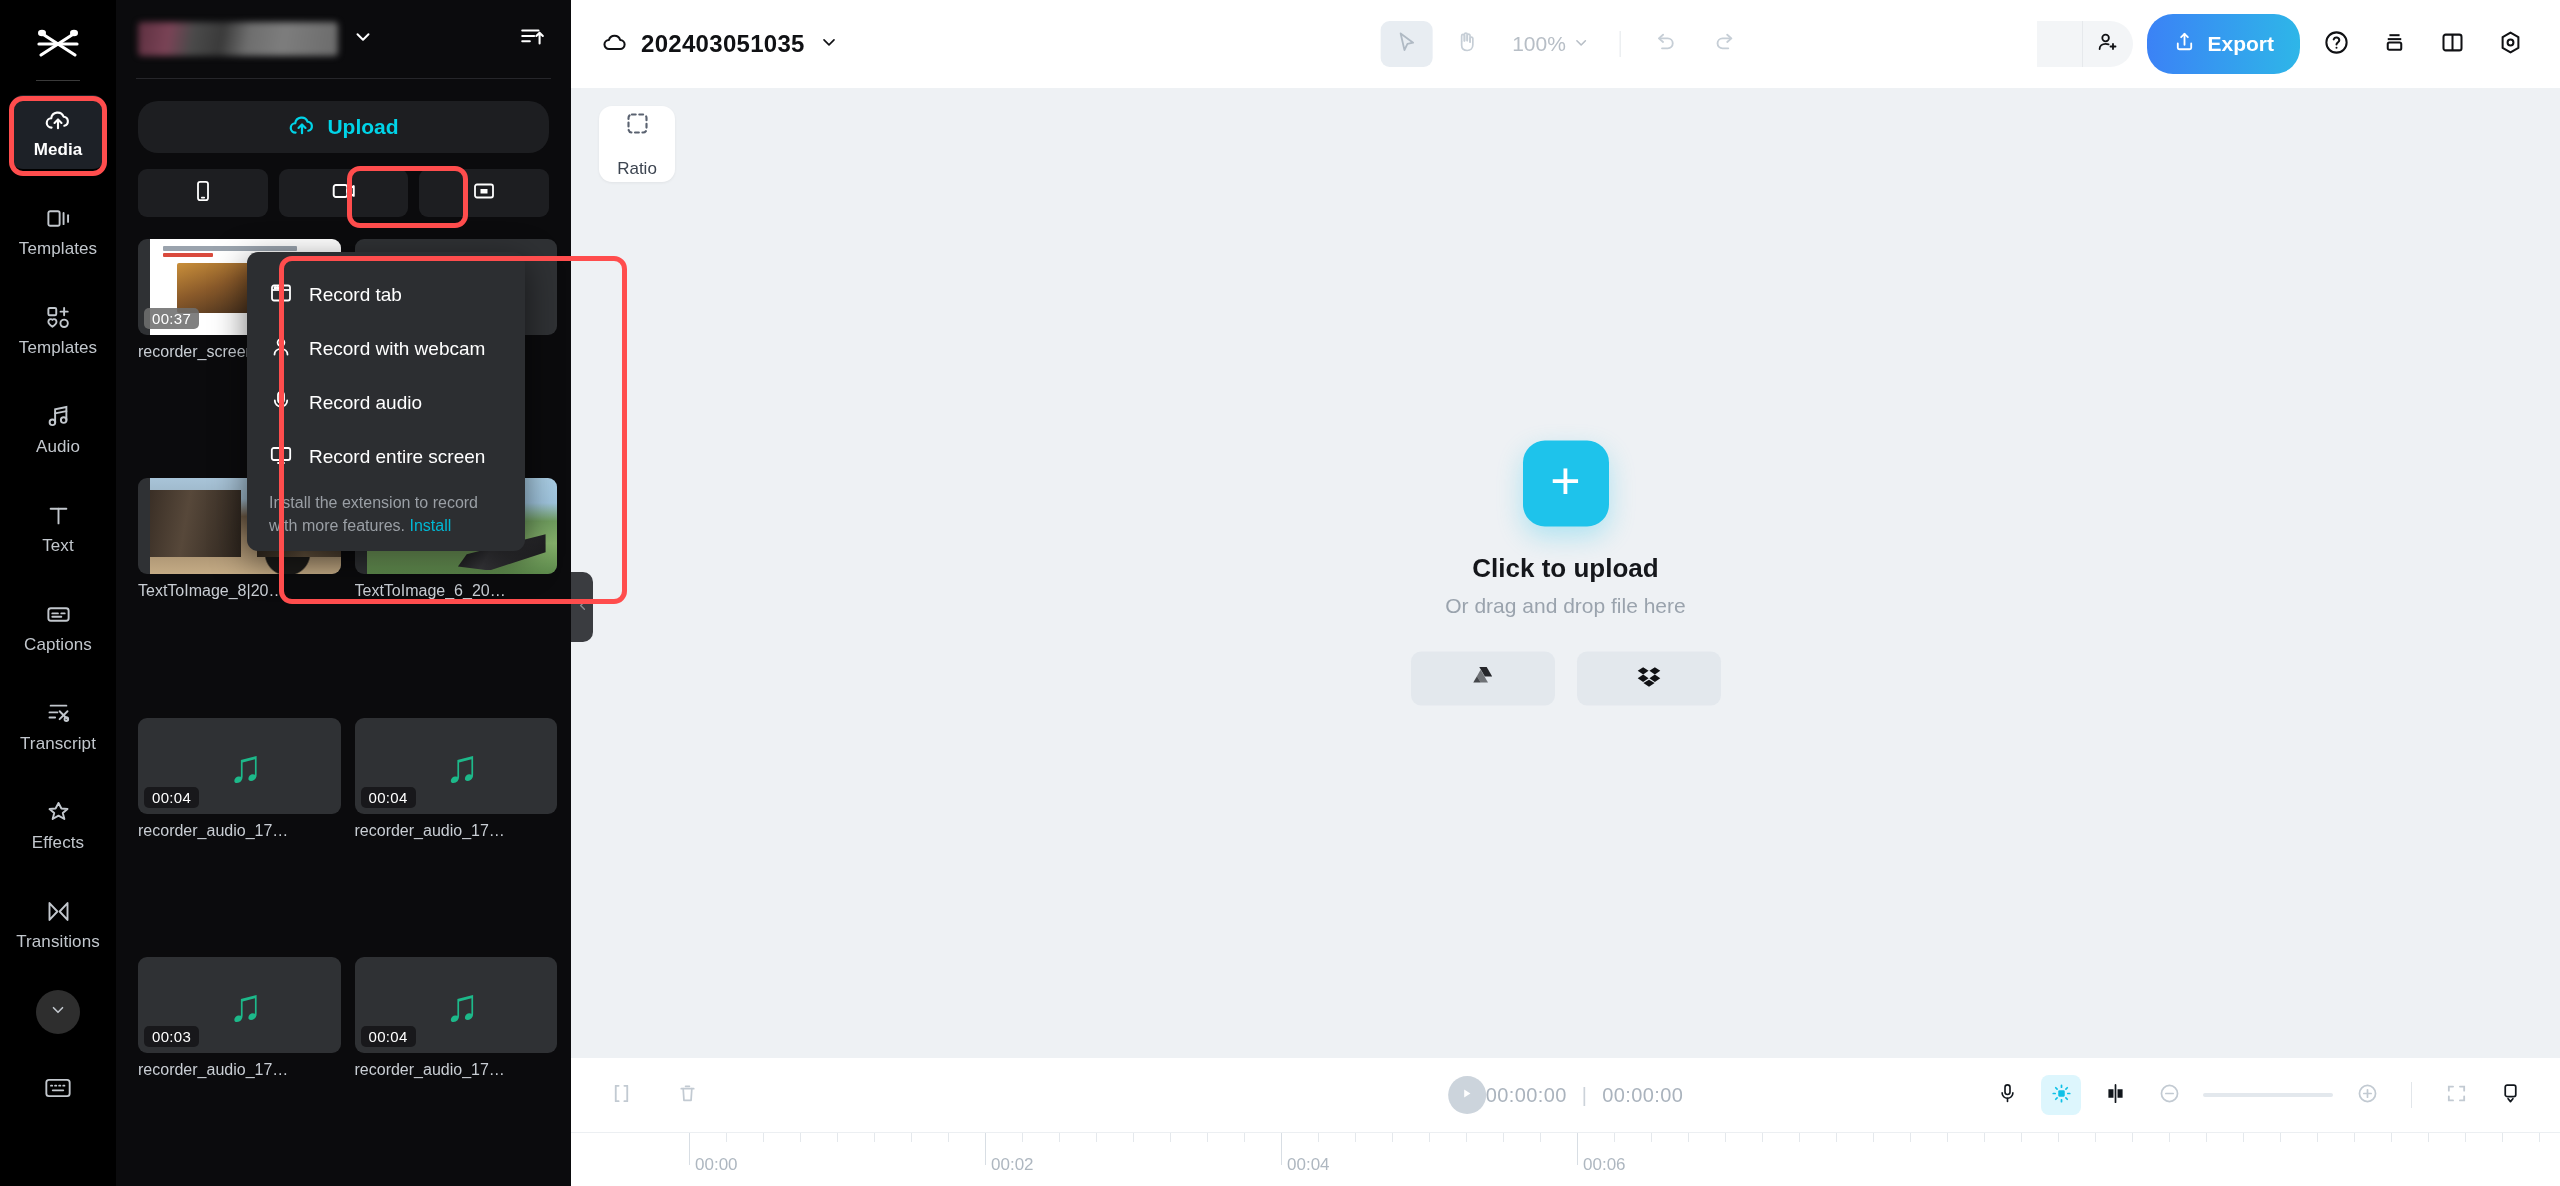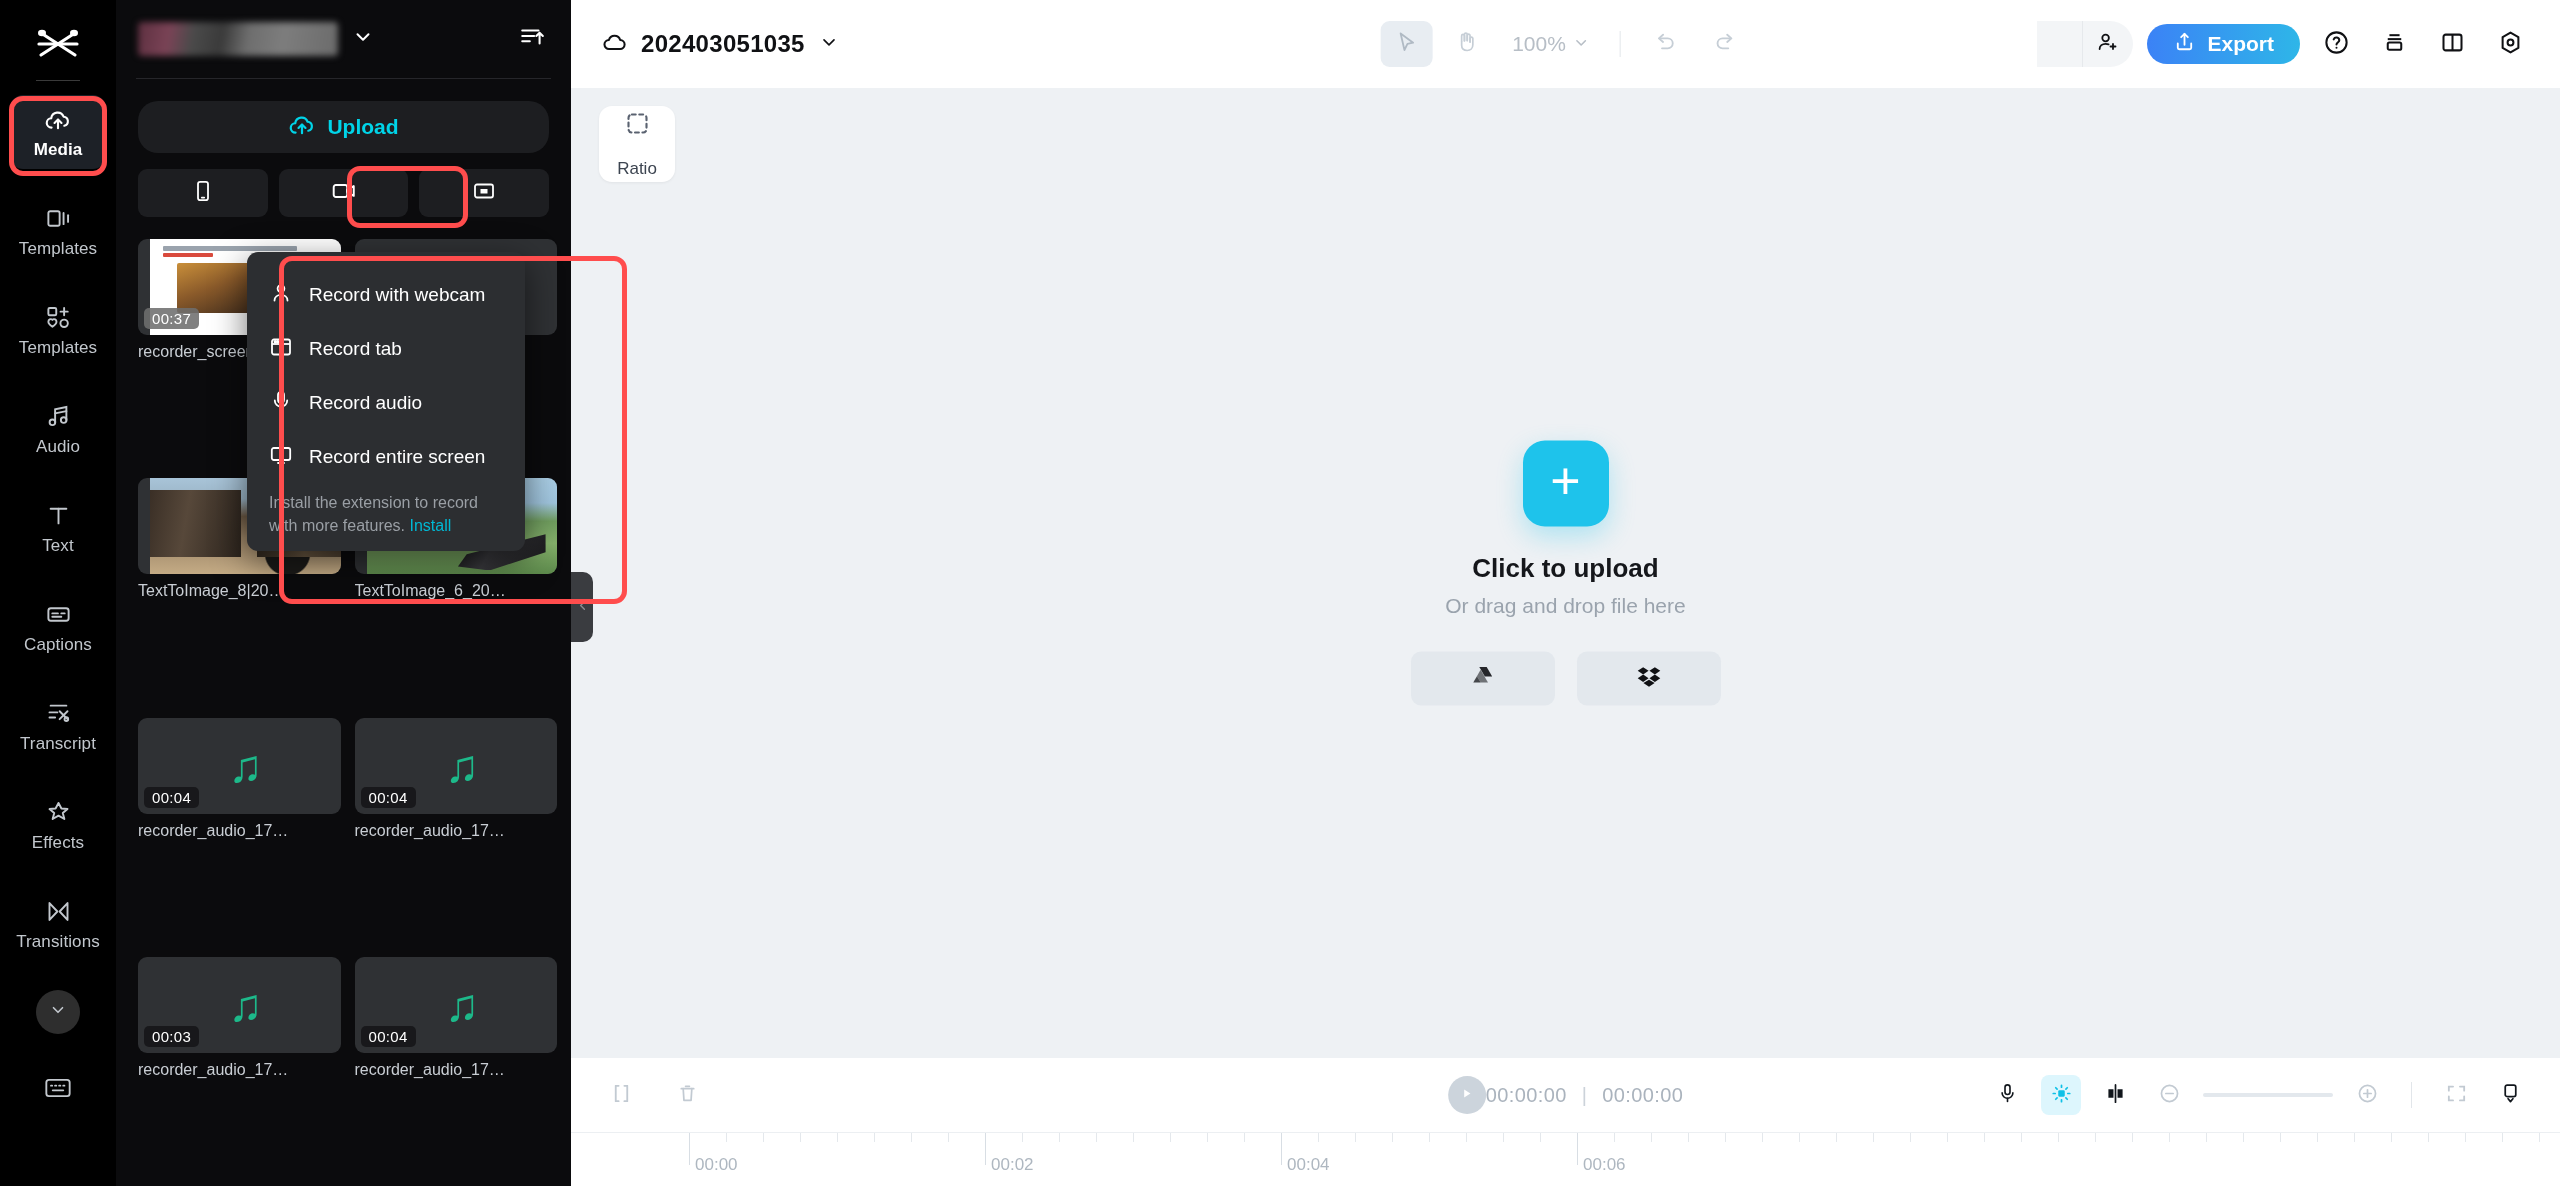--- a/index.html
+++ b/index.html
@@ -144,21 +144,21 @@
   .tool-btn { width: 52px; height: 46px; border-radius: 9px; display:flex; align-items:center; justify-content:center; cursor:pointer; }
   .tool-btn.on { background:#e8edf2; }
   .zoomsel { display:flex; align-items:center; gap:7px; margin:0 12px; color:#b7bec6; font-size:21px; cursor:pointer; }
   .vsep { width:1px; height:26px; background:#e2e6ea; margin: 0 10px; }
   .topbar-right { margin-left:auto; display:flex; align-items:center; gap: 14px; }
   .avatar-group { display:flex; align-items:center; }
   .av-blank { width:46px; height:46px; background:#f3f5f7; border-right:1px solid #e6e9ec;}
   .av-add { width:50px; height:46px; background:#f3f5f7; border-radius: 0 23px 23px 0;
             display:flex; align-items:center; justify-content:center; cursor:pointer;}
   .export {
-    height: 40px; padding: 0 26px; border-radius: 26px; cursor:pointer;
+    height: 60px; padding: 0 26px; border-radius: 26px; cursor:pointer;
     background: linear-gradient(90deg,#3b82f6 0%, #2eb6e8 100%);
     display:flex; align-items:center; justify-content:center; gap: 11px;
     color:#fff; font-size:21px; font-weight:700;
   }
   .ic-btn { width: 44px; height:44px; display:flex; align-items:center; justify-content:center; cursor:pointer; }
 
   
   .canvas { flex:1; position:relative; background:#eef1f4; }
   .ratio-btn {
     position:absolute; left: 28px; top: 18px; width: 76px; height: 76px; background:#fff;
@@ -471,38 +471,38 @@
           <span class="note">♫</span>
           <span class="dur">00:04</span>
         </div>
         <div class="name">recorder_audio_17…</div>
       </div>
     </div>
 
     <div class="rec-menu">
       <div class="rec-item">
         <span>
-          <svg width="24" height="24" viewBox="0 0 24 24" fill="none" stroke="#fff" stroke-width="1.8" stroke-linecap="round">
-            <circle cx="12" cy="7.6" r="3.4"></circle>
-              <path d="M5.5 19.5c0-3.6 2.9-5.6 6.5-5.6s6.5 2 6.5 5.6"></path>
-          </svg>
-        </span>
-        <span class="t">Record with webcam</span>
-      </div>
-      <div class="rec-item">
-        <span>
           <svg width="24" height="24" viewBox="0 0 24 24" fill="none" stroke="#fff" stroke-width="1.8" stroke-linejoin="round">
             <rect x="3" y="4.5" width="18" height="15" rx="2"></rect>
               <path d="M3 9h18"></path>
             <circle cx="6.2" cy="6.8" r=".8" fill="#fff"></circle>
               <circle cx="8.6" cy="6.8" r=".8" fill="#fff"></circle>
               <circle cx="11" cy="6.8" r=".8" fill="#fff"></circle>
           </svg>
         </span>
         <span class="t">Record tab</span>
+      </div>
+      <div class="rec-item">
+        <span>
+          <svg width="24" height="24" viewBox="0 0 24 24" fill="none" stroke="#fff" stroke-width="1.8" stroke-linecap="round">
+            <circle cx="12" cy="7.6" r="3.4"></circle>
+              <path d="M5.5 19.5c0-3.6 2.9-5.6 6.5-5.6s6.5 2 6.5 5.6"></path>
+          </svg>
+        </span>
+        <span class="t">Record with webcam</span>
       </div>
       <div class="rec-item">
         <span>
           <svg width="24" height="24" viewBox="0 0 24 24" fill="none" stroke="#fff" stroke-width="1.8" stroke-linecap="round">
             <rect x="9" y="2.8" width="6" height="11" rx="3"></rect>
             <path d="M5.8 11.5a6.2 6.2 0 0 0 12.4 0"></path>
               <path d="M12 17.7V21"></path>
           </svg>
         </span>
         <span class="t">Record audio</span>

